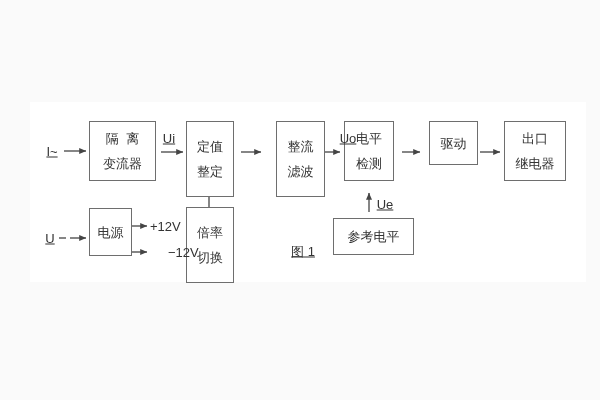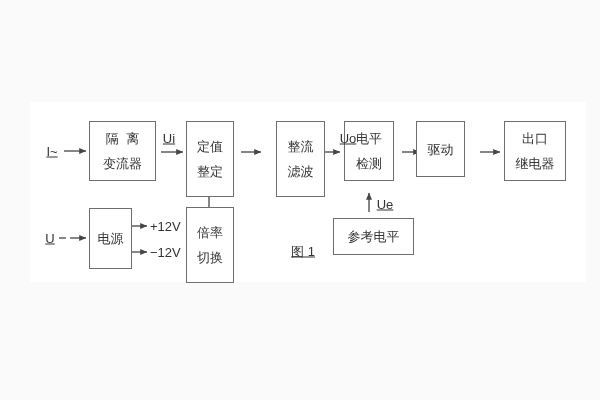--- a/index.html
+++ b/index.html
@@ -66,41 +66,41 @@
     <span class="bl">整定</span>
   </div>
   <div class="blk" style="left:276px;top:121px;width:49px;height:76px">
     <span class="bl">整流</span>
     <span class="bl">滤波</span>
   </div>
   <div class="blk" style="left:344px;top:121px;width:50px;height:60px">
     <span class="bl">电平</span>
     <span class="bl">检测</span>
   </div>
-  <div class="blk" style="left:416px;top:121px;width:49px;height:56px">
+  <div class="blk" style="left:429px;top:121px;width:49px;height:44px">
     <span class="bl">驱动</span>
   </div>
   <div class="blk" style="left:504px;top:121px;width:62px;height:60px">
     <span class="bl">出口</span>
     <span class="bl">继电器</span>
   </div>
 
-  <div class="blk" style="left:89px;top:208px;width:43px;height:61px">
+  <div class="blk" style="left:89px;top:208px;width:43px;height:48px">
     <span class="bl">电源</span>
   </div>
   <div class="blk" style="left:186px;top:207px;width:48px;height:76px">
     <span class="bl">倍率</span>
     <span class="bl">切换</span>
   </div>
   <div class="blk" style="left:333px;top:218px;width:81px;height:37px">
     <span class="bl">参考电平</span>
   </div>
 
   <span class="lbl ctr" style="left:52px;top:151px">I~</span>
   <span class="lbl ctr" style="left:50px;top:238px">U</span>
   <span class="lbl ctr" style="left:169px;top:138px">Ui</span>
   <span class="lbl ctr" style="left:348px;top:138px">Uo</span>
   <span class="lbl ctr" style="left:385px;top:204px">Ue</span>
   <span class="lbl vctr" style="left:150px;top:226px">+12V</span>
-  <span class="lbl vctr" style="left:150px;top:252px">−12V</span>
+  <span class="lbl vctr" style="left:168px;top:252px">−12V</span>
   <span class="lbl ctr" style="left:303px;top:251px">图 1</span>
 
 </div>
 
 </body></html>

